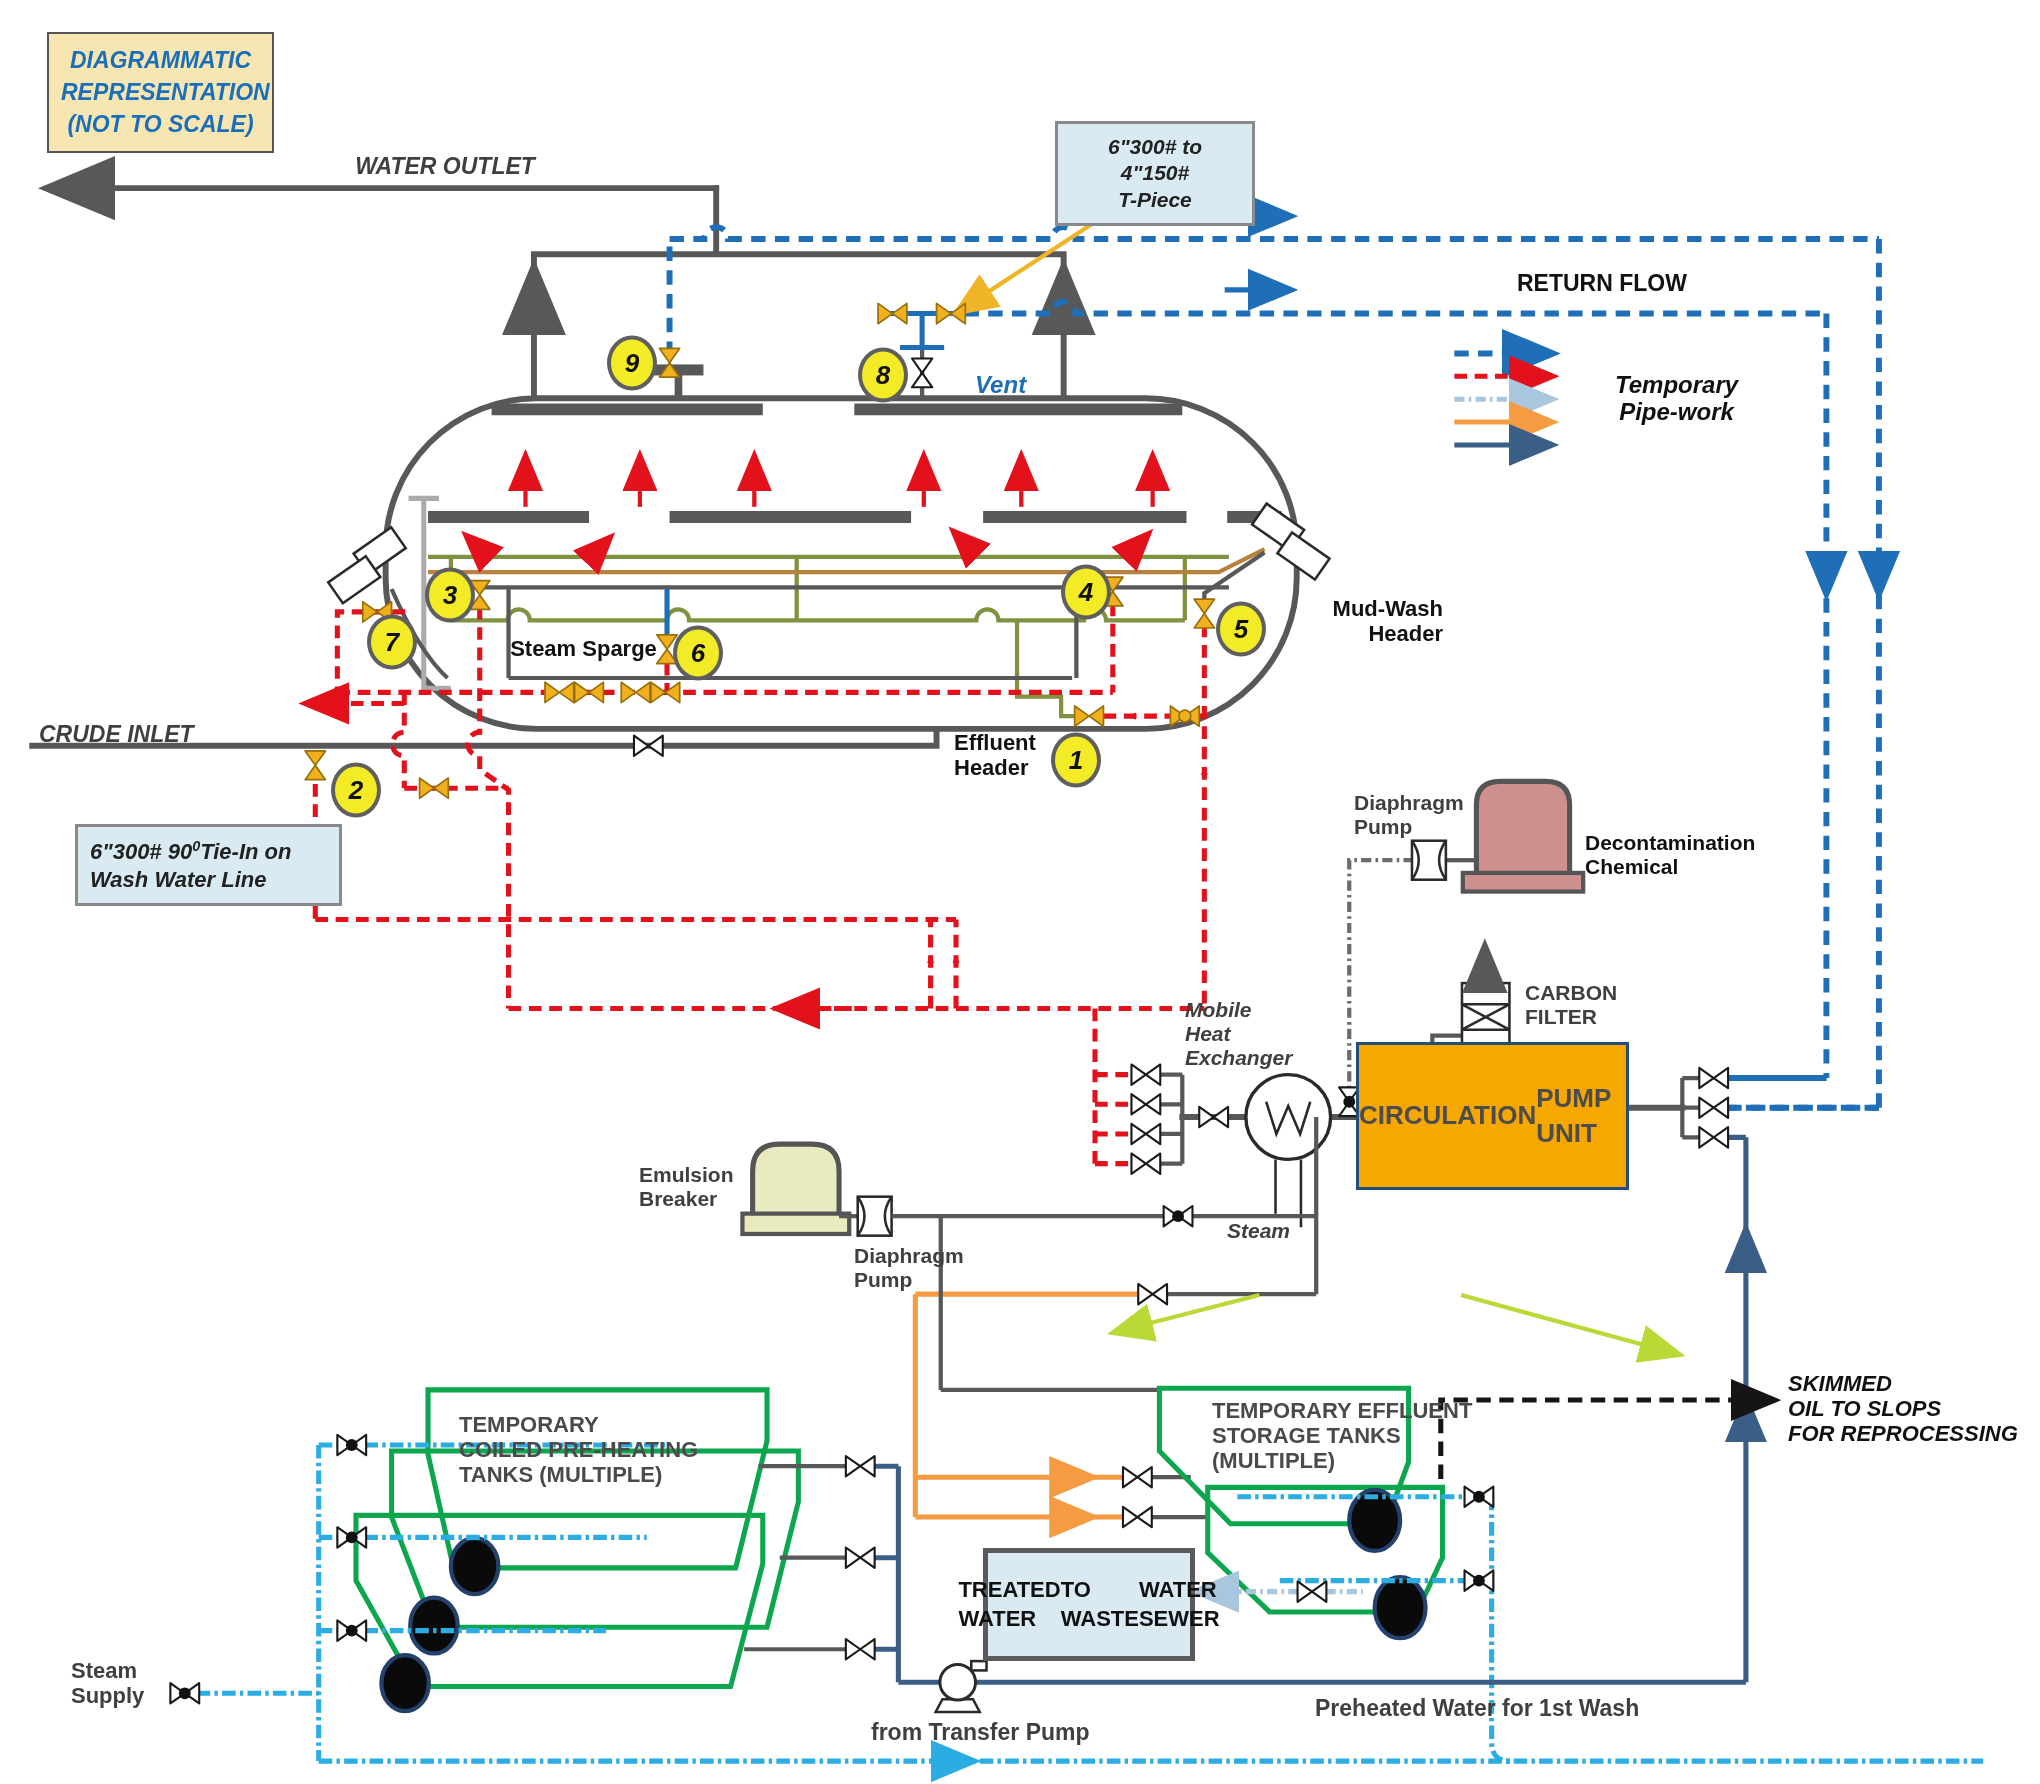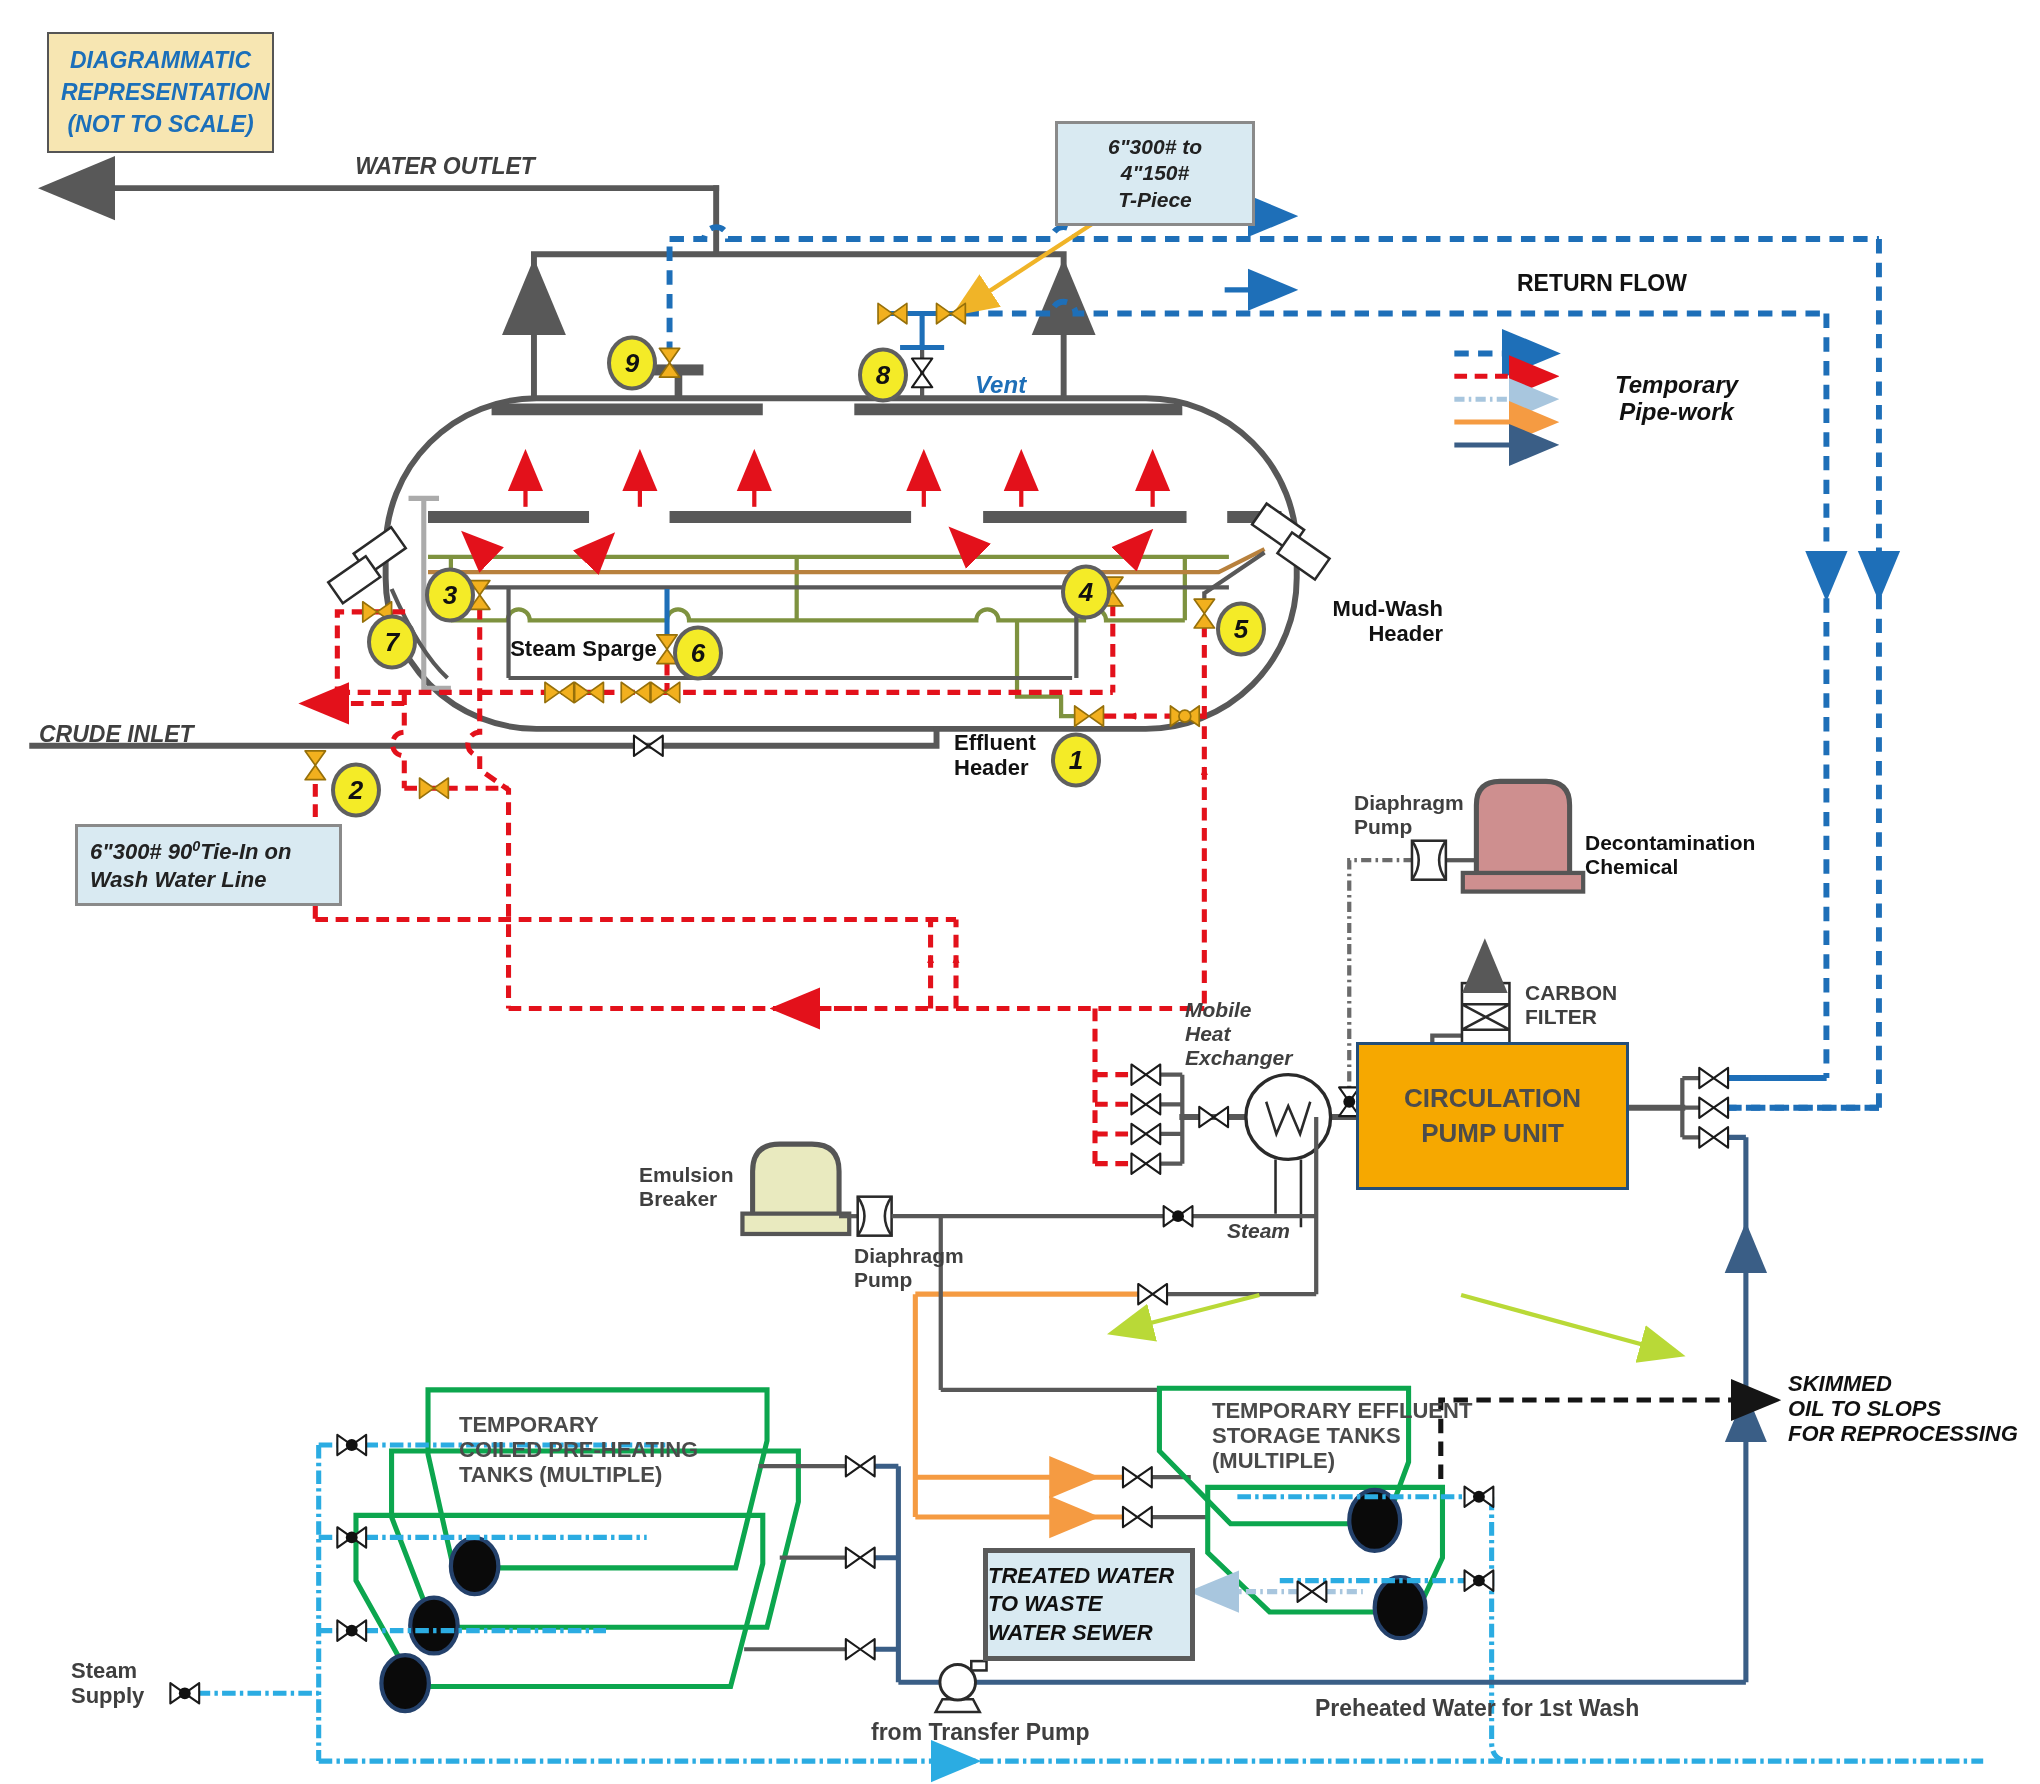--- a/index.html
+++ b/index.html
@@ -39,26 +39,26 @@
       padding:10px 12px;z-index:5}
   .bx span{display:block}
 
   .note{border:2.5px solid #555;background:#F7E6B2;color:#1B6FBA;font-size:23px;line-height:1.4}
 
   .greenbx{position:absolute;background:#B9DC28;border:2.5px dotted #4a4a4a;color:#111;
       font-weight:bold;font-size:21px;line-height:1.3;text-align:center;padding:8.5px 12px;z-index:5}
   .greenbx span{display:block}
 
   .cpu{position:absolute;background:#F6A800;border:3.4px solid #234E79;color:#4c4c4c;
-      display:flex;flex-direction:column;align-items:center;justify-content:center;
+      display:flex;flex-direction:row;align-items:center;justify-content:center;
       font-weight:bold;font-size:26px;line-height:1.35;z-index:5}
 
   .treated{position:absolute;background:#D9EAF2;border:5.1px solid #5a5a5a;color:#111;
-      display:flex;flex-direction:column;align-items:flex-start;justify-content:center;
-      font-weight:bold;font-style:italic;font-size:22px;line-height:1.3;z-index:5}
+      display:flex;flex-direction:row;align-items:center;justify-content:center;
+      font-weight:bold;font-size:22px;line-height:1.3;z-index:5}
 
   .mk{position:absolute;width:42px;height:47px;border:4.2px solid #5f5f5f;border-radius:50%;
       background:#F4EB27;display:flex;align-items:center;justify-content:center;
       font-style:italic;font-weight:bold;font-size:26px;color:#111;
       transform:translate(-50%,-50%);z-index:6}
 </style>
 </head>
 <body>
 
 <div class="stage">

